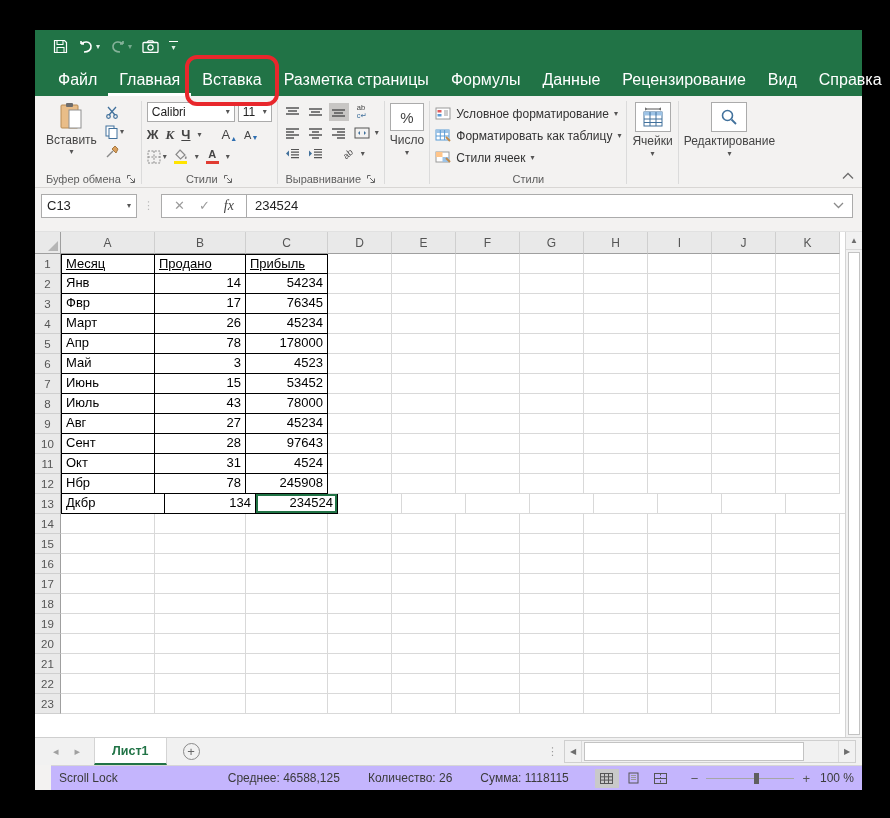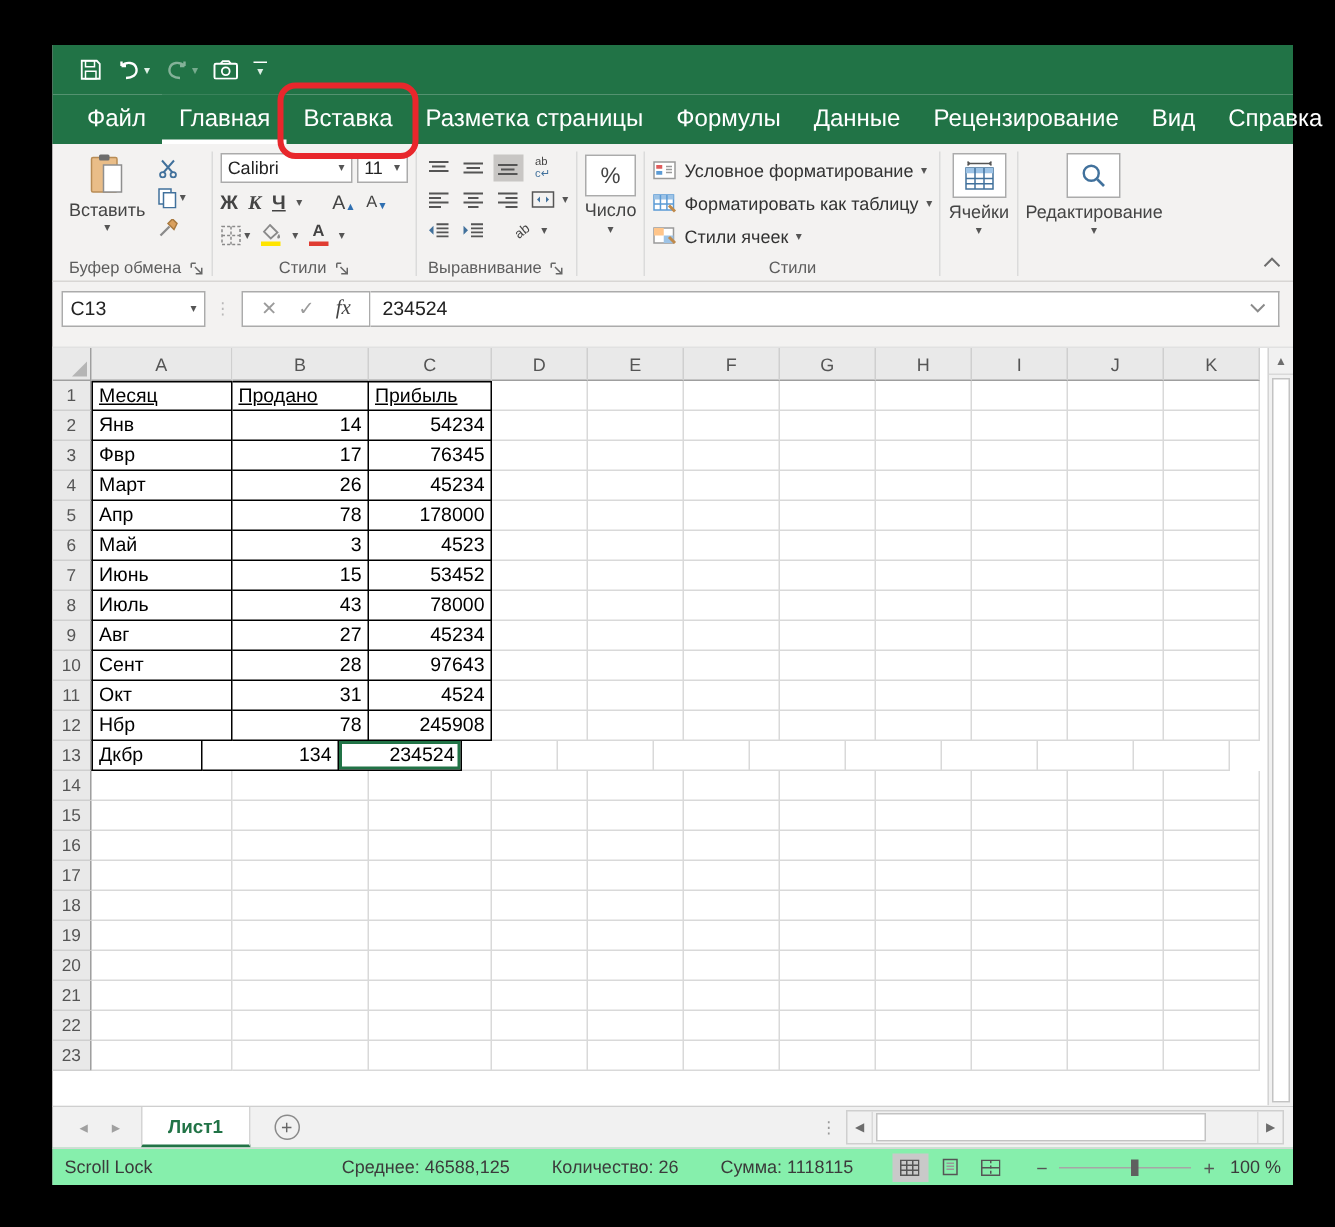--- a/index.html
+++ b/index.html
@@ -107,21 +107,21 @@
   .pluscirc { width:17px; height:17px; border:1px solid #8a8a8a; border-radius:50%; color:#666; display:flex; align-items:center; justify-content:center; font-size:13px; line-height:1; }
   .sb-spacer { flex:1; }
   .sdots { display:flex; align-items:center; color:#9a9a9a; font-size:11px; padding:0 6px; }
   .hscroll { display:flex; align-items:stretch; width:292px; margin:2px 6px 2px 0; border:1px solid #cfcfcf; background:#f1f1f1; }
   .hs-arrow { width:17px; display:flex; align-items:center; justify-content:center; color:#6d6d6d; font-size:8px; border-right:1px solid #d9d9d9; }
   .hs-arrow.rt { border-right:none; border-left:1px solid #d9d9d9; }
   .hs-track { flex:1; position:relative; }
   .hs-thumb { position:absolute; left:2px; top:1px; bottom:1px; width:86%; background:#fff; border:1px solid #c3c3c3; }
 
   
-  .statusbar { height:25px; background:#86efac; border-top:1px solid #d6d6d6; display:flex; align-items:center; font-size:12px; color:#3b3b3b; padding:0 8px 0 6px; flex:0 0 auto; }
+  .statusbar { height:25px; background:#c4b5fd; border-top:1px solid #d6d6d6; display:flex; align-items:center; font-size:12px; color:#3b3b3b; padding:0 8px 0 6px; flex:0 0 auto;margin-left:16px; }
   .sb-mode { margin-left:2px; }
   .sb-stats { display:flex; gap:28px; margin-left:auto; }
   .viewbtns { display:flex; gap:3px; margin-left:26px; }
   .viewbtn { width:24px; height:19px; display:flex; align-items:center; justify-content:center; }
   .viewbtn.on { background:#c9c9c9; }
   .zoomctl { display:flex; align-items:center; gap:8px; margin-left:18px; }
   .zminus,.zplus { color:#555; font-size:13px; }
   .ztrack { width:88px; height:1px; background:#a6a6a6; position:relative; }
   .zthumb { position:absolute; left:54%; top:-5px; width:5px; height:11px; background:#5f5f5f; }
   .zoomtext { margin-left:10px; white-space:nowrap; }
@@ -684,21 +684,21 @@
             <div class="cell" style="width: 64px;"></div>
             <div class="cell" style="width: 64px;"></div>
             <div class="cell" style="width: 64px;"></div>
             <div class="cell" style="width: 64px;"></div>
             <div class="cell" style="width: 64px;"></div>
             <div class="cell" style="width: 64px;"></div>
             <div class="cell" style="width: 64px;"></div>
           </div>
           <div class="grow">
             <div class="rowhdr">13</div>
-            <div class="cell tb tl" style="width: 74px;">Дкбр</div>
+            <div class="cell tb tl" style="width: 104px;">Дкбр</div>
             <div class="cell tb num" style="width: 91px;">134</div>
             <div class="cell tb num act" style="width: 82px;">234524</div>
             <div class="cell" style="width: 64px;"></div>
             <div class="cell" style="width: 64px;"></div>
             <div class="cell" style="width: 64px;"></div>
             <div class="cell" style="width: 64px;"></div>
             <div class="cell" style="width: 64px;"></div>
             <div class="cell" style="width: 64px;"></div>
             <div class="cell" style="width: 64px;"></div>
             <div class="cell" style="width: 64px;"></div>

